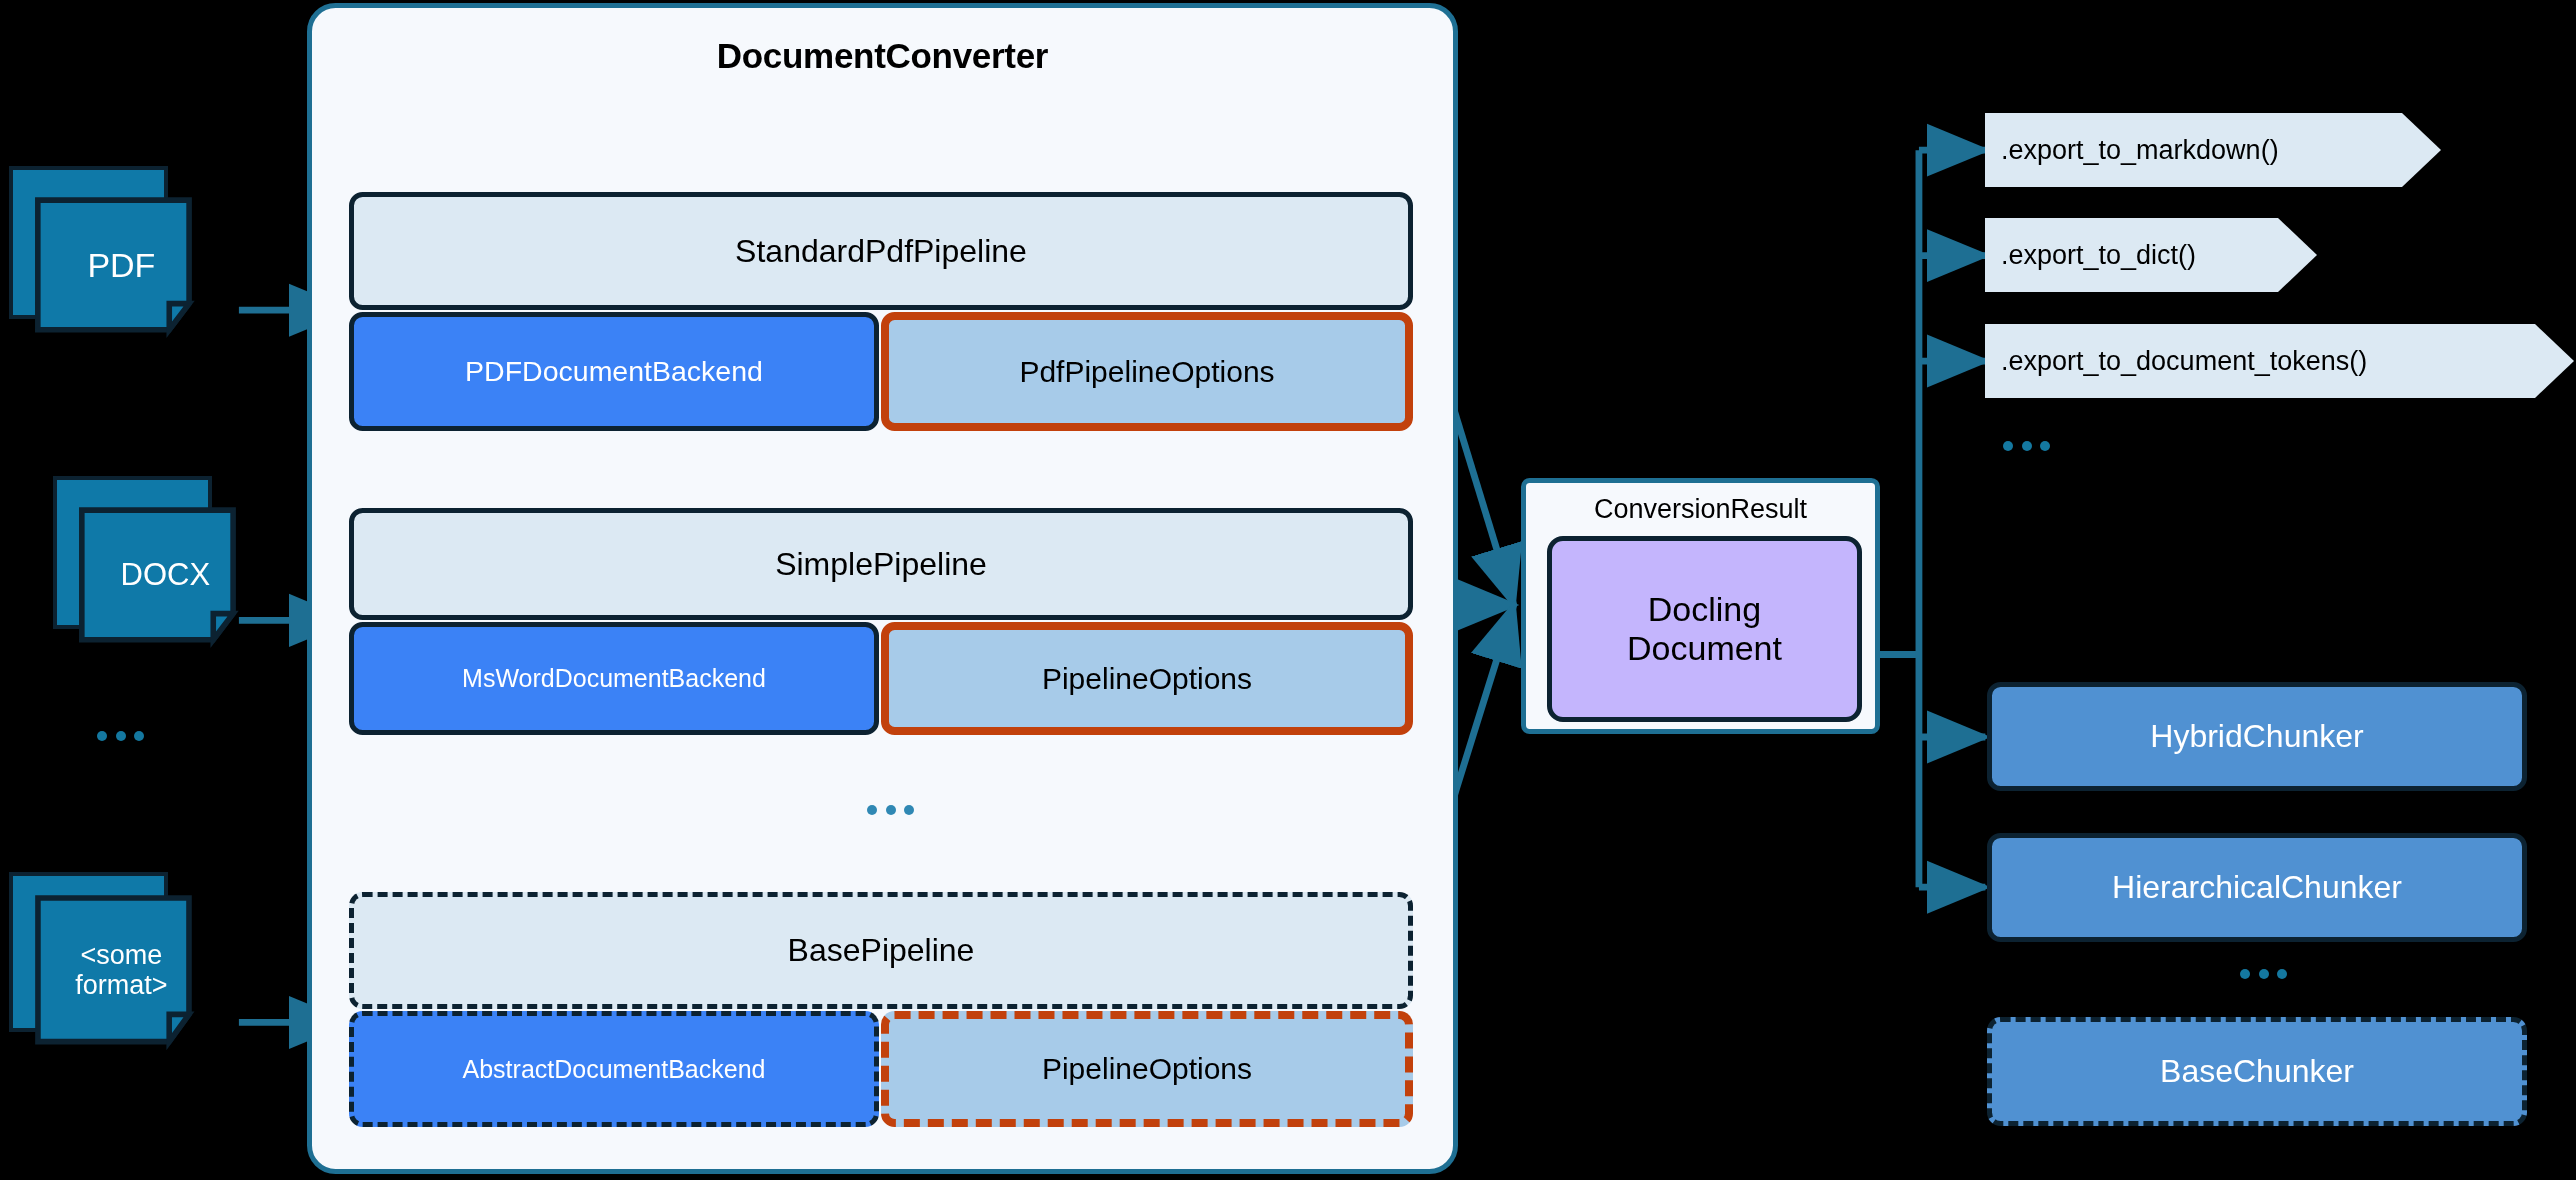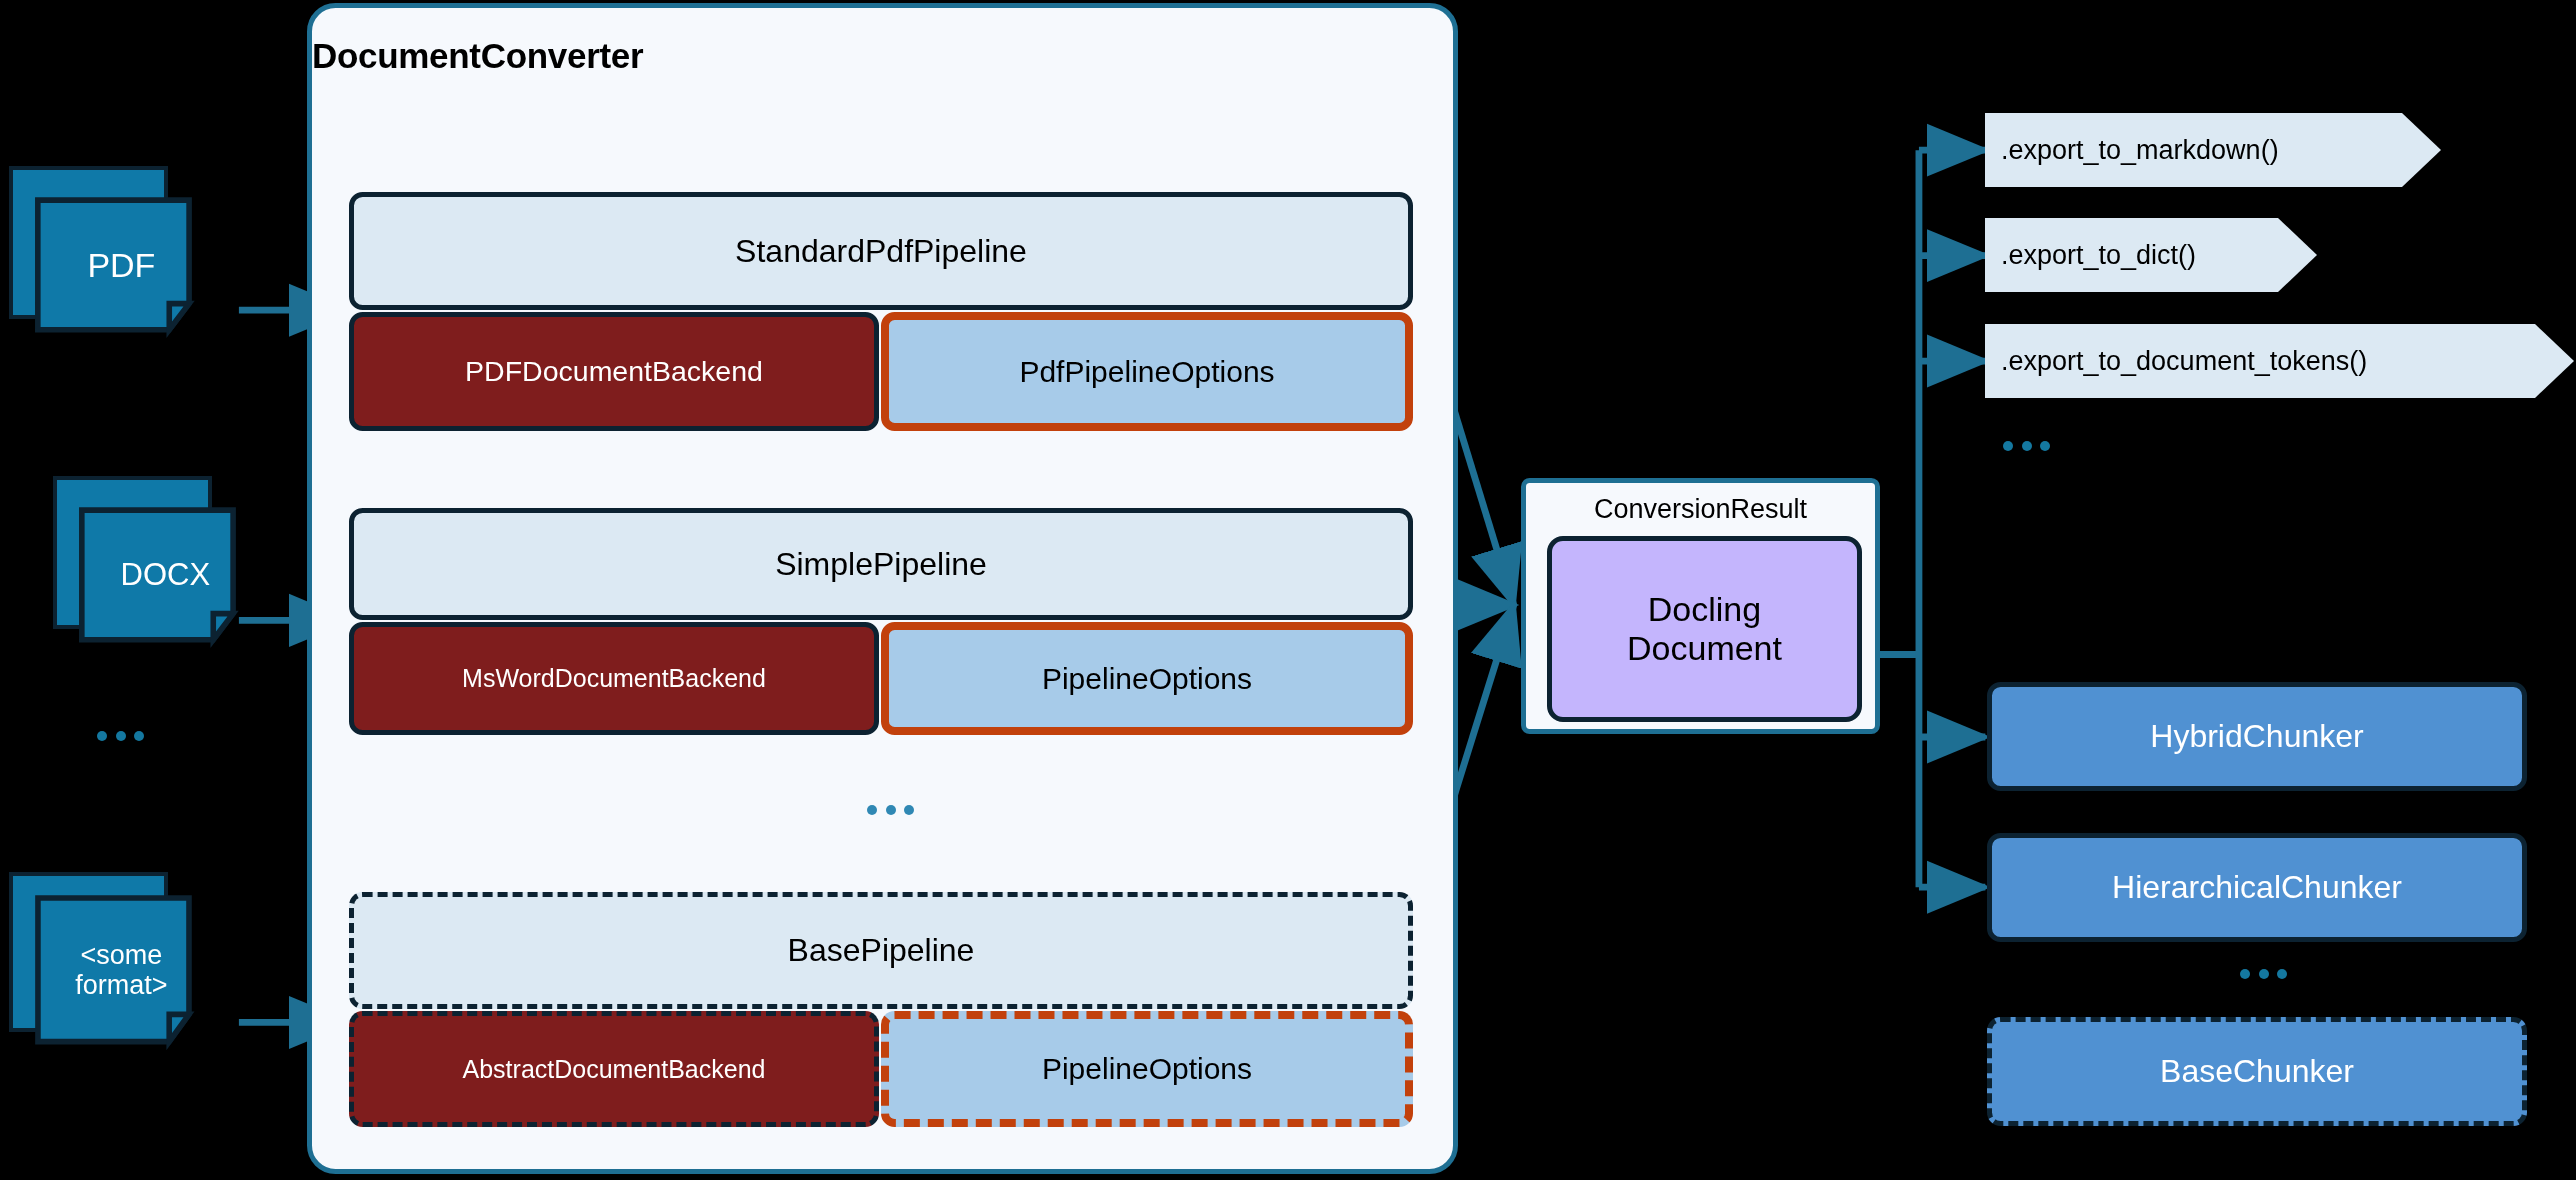--- a/index.html
+++ b/index.html
@@ -34,41 +34,41 @@
     position:absolute;
     left:307px;top:2.5px;width:1151px;height:1171px;
     background:#f6f9fd;
     border:5.6px solid #1e6f93;
     border-radius:28.5px;
     box-sizing:border-box;
     z-index:2;
   }
   #converter-title{
     position:absolute;left:0;right:0;top:28.5px;
-    text-align:left;
+    text-align:center;
     font-size:35px;font-weight:bold;color:#000000;
     letter-spacing:-0.3px;
   }
 
   
   .pipeline{position:absolute;z-index:3;}
   .pl-header{
     position:absolute;left:0;top:0;
     box-sizing:border-box;
     background:#dce9f3;
     border:5px solid #0c2231;
     border-radius:13.6px;
     display:flex;align-items:center;justify-content:center;
     font-size:32px;color:#000000;
   }
   .pl-header.dashed{border-style:dashed;}
   .pl-backend{
     position:absolute;left:0;
     box-sizing:border-box;
-    background:#7f1d1d;
+    background:#3b82f6;
     border:5px solid #0c2231;
     border-radius:13.6px;
     display:flex;align-items:center;justify-content:center;
     color:#ffffff;
   }
   .pl-backend.dashed{border-style:dashed;}
   .pl-options{
     position:absolute;
     box-sizing:border-box;
     background:#a7cbe9;

